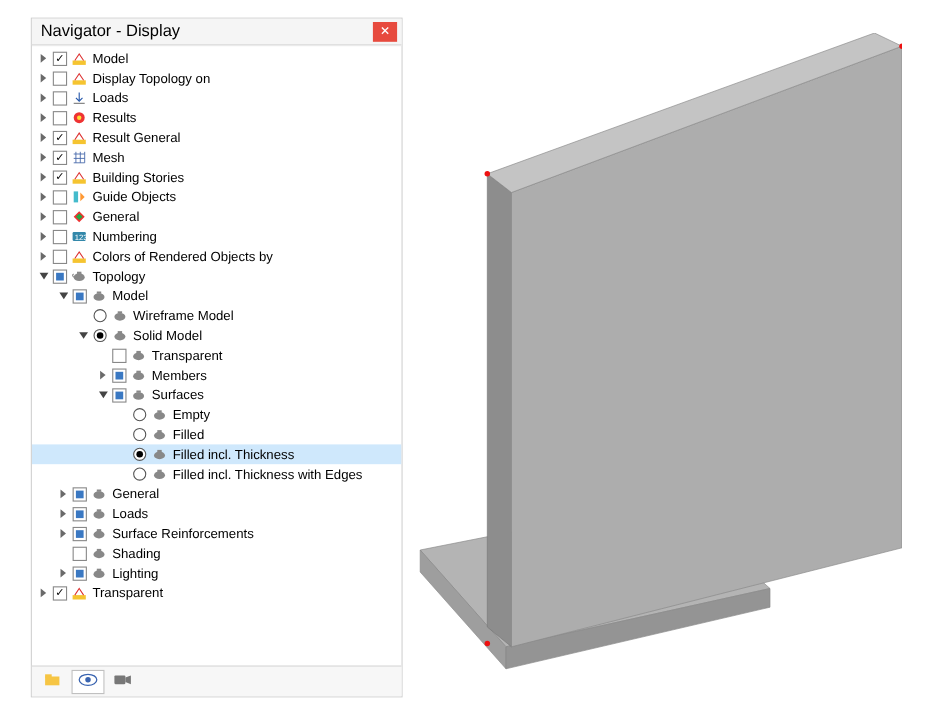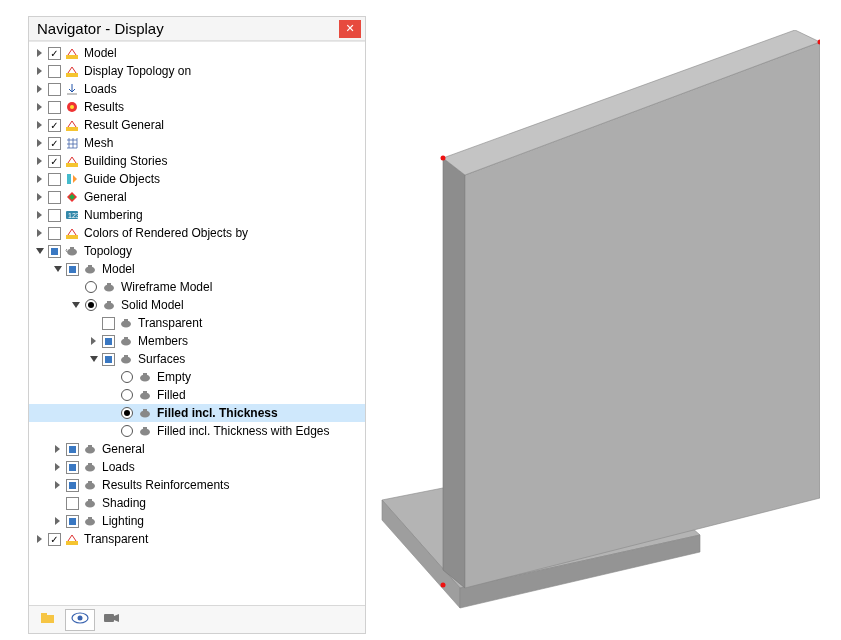--- a/index.html
+++ b/index.html
@@ -52,21 +52,21 @@
     padding: 2px 0;
     border-top: 1px solid #e8e8e8;
   }
   .row {
     display: flex;
     align-items: center;
     height: 18px;
     padding-left: 4px;
     white-space: nowrap;
   }
-  .row.selected { background: #cfe8fc; font-weight: bold; }
+  .row.selected { background: #cfe8fc; }
   .indent { display: inline-block; width: 18px; height: 18px; flex-shrink:0; }
   .toggle {
     width: 14px;
     height: 14px;
     display: inline-flex;
     align-items: center;
     justify-content: center;
     color: #6a6a6a;
     cursor: pointer;
     flex-shrink:0;
@@ -568,21 +568,21 @@
             <path d="M2 1 L7 5 L2 9 Z" fill="#6a6a6a"></path>
           </svg>
         </span>
         <span class="cbox partial"></span>
         <span class="icon">
           <svg width="14" height="14">
             <ellipse cx="7" cy="8" rx="5" ry="3.5" fill="#888"></ellipse>
             <rect x="5" y="3" width="4" height="2" fill="#888"></rect>
           </svg>
         </span>
-        <span class="label">Results Reinforcements</span>
+        <span class="label">Surface Reinforcements</span>
       </div>
 
       <div class="row">
         <span class="indent"></span>
         <span class="toggle"></span>
         <span class="cbox"></span>
         <span class="icon">
           <svg width="14" height="14">
             <ellipse cx="7" cy="8" rx="5" ry="3.5" fill="#888"></ellipse>
             <rect x="5" y="3" width="4" height="2" fill="#888"></rect>

